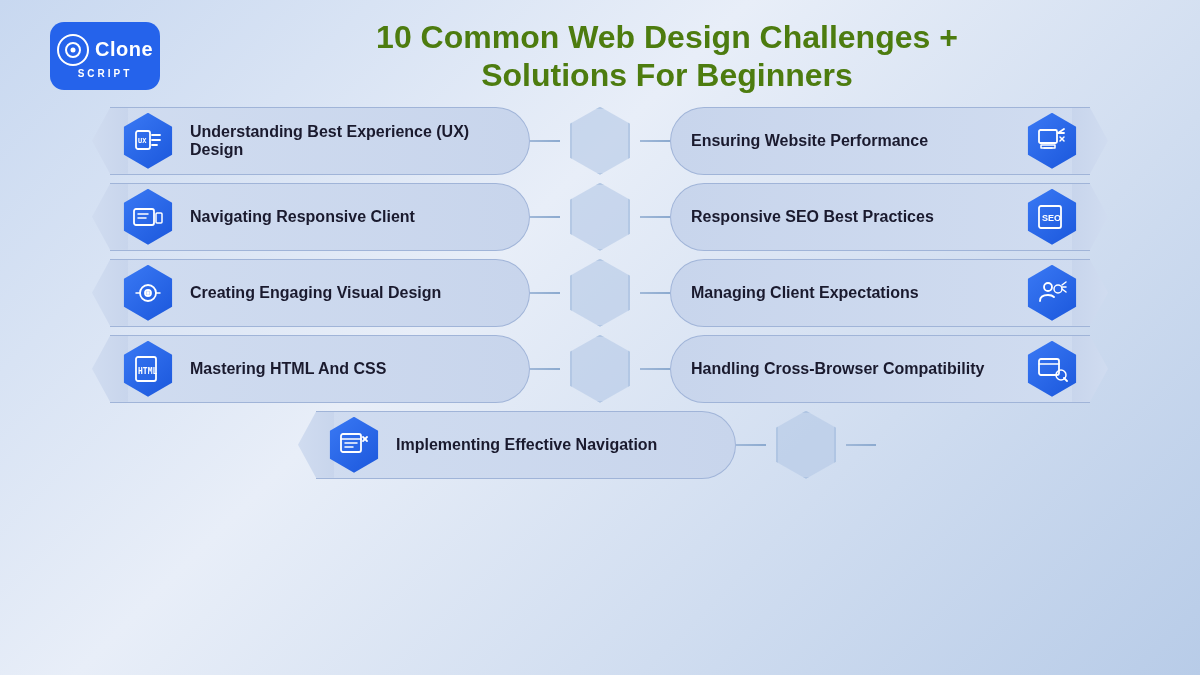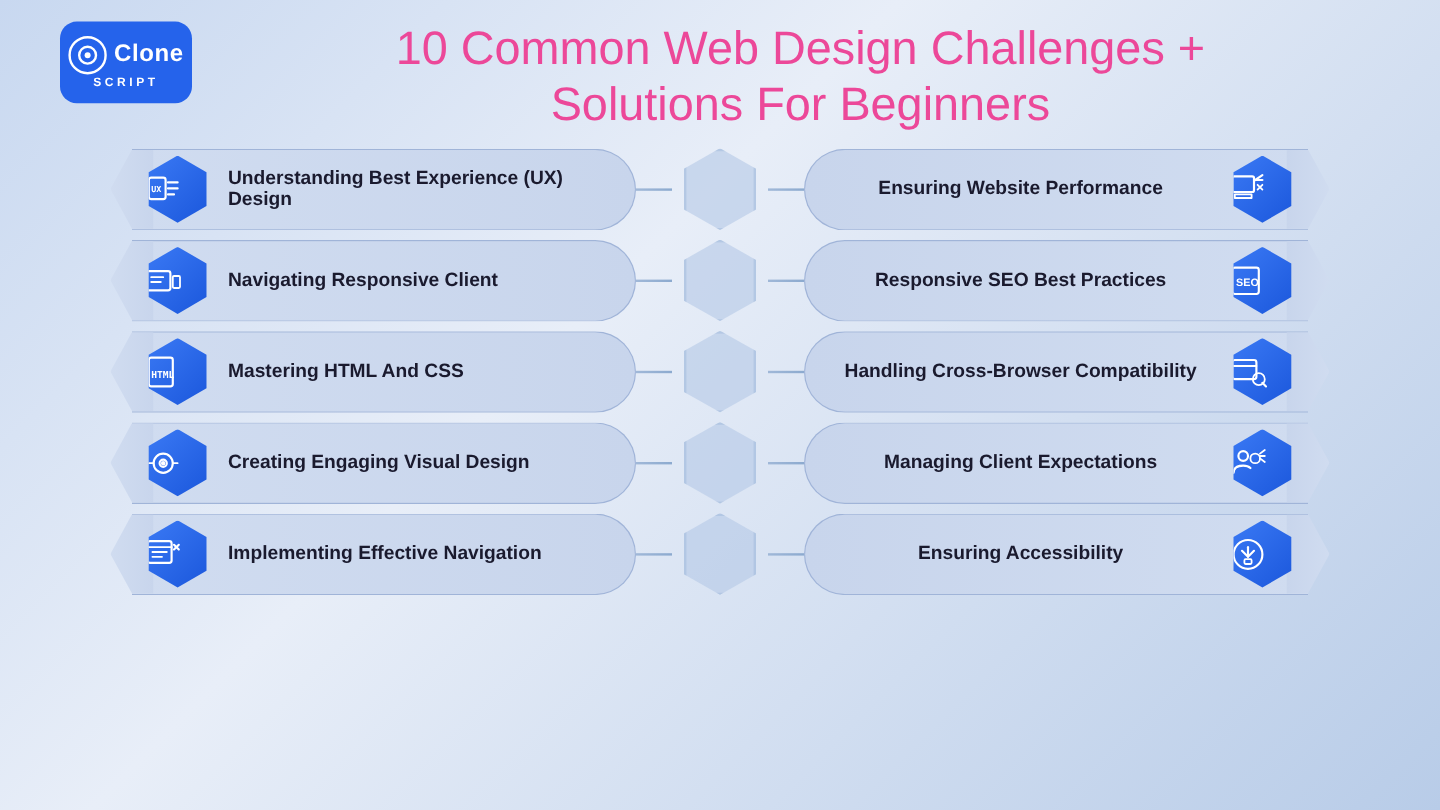--- a/index.html
+++ b/index.html
@@ -11,20 +11,21 @@
       font-family: 'Arial', sans-serif;
       background: linear-gradient(135deg, #c8d8f0 0%, #e8eef8 40%, #b8cce8 100%);
       display: flex;
       flex-direction: column;
       align-items: center;
     }
 
     
     .header {
       display: flex;
+      align-items: center;
       width: 100%;
       padding: 18px 50px 8px 50px;
       gap: 24px;
     }
 
     .logo {
       background: #2563eb;
       border-radius: 14px;
       width: 110px;
       height: 68px;
@@ -82,23 +83,23 @@
 
     .logo-text-script {
       color: white;
       font-size: 10px;
       letter-spacing: 3px;
       text-transform: uppercase;
       font-weight: 700;
     }
 
     .title {
-      font-size: 39px;
-      font-weight: 400;
-      color: #ec4899;
+      font-size: 32px;
+      font-weight: 700;
+      color: #4d7c0f;
       line-height: 1.2;
       text-align: center;
       flex: 1;
     }
 
     
     .content {
       width: 100%;
       padding: 0 40px;
       display: flex;
@@ -175,31 +176,32 @@
     }
 
     .item-text {
       font-size: 16px;
       font-weight: 600;
       color: #1a1a2e;
       flex: 1;
     }
 
     .item-right .item-text {
-      text-align: center;
+      text-align: left;
     }
 
     
     .icon-hex {
       width: 56px;
       height: 56px;
       background: linear-gradient(135deg, #3b7af5 0%, #1a56db 100%);
       clip-path: polygon(50% 0%, 93% 25%, 93% 75%, 50% 100%, 7% 75%, 7% 25%);
       display: flex;
       align-items: center;
+      justify-content: center;
       flex-shrink: 0;
       color: white;
       font-size: 20px;
       z-index: 2;
     }
 
     .big-hex {
       width: 60px;
       height: 68px;
       background: rgba(180, 200, 230, 0.6);
@@ -315,48 +317,20 @@
           <text x="6" y="20" style="font-size:9px;fill:white;stroke:none;font-weight:900;font-family:Arial;">SEO</text>
         </svg>
       </div>
     </div>
   </div>
 
   <div class="row">
     <div class="item-left">
       <div class="icon-hex">
         <svg class="icon-svg" viewBox="0 0 32 32">
-          <rect x="4" y="4" width="20" height="24" rx="2" fill="none" stroke="white" stroke-width="1.8"></rect>
-          <text x="6" y="21" style="font-size:8px;fill:white;stroke:none;font-weight:900;font-family:monospace;">HTML</text>
-        </svg>
-      </div>
-      <span class="item-text">Mastering HTML And CSS</span>
-    </div>
-    <div class="connector"></div>
-    <div style="width:80px; display:flex; flex-direction:column; align-items:center; justify-content:center; flex-shrink:0;">
-      <div class="big-hex"></div>
-    </div>
-    <div class="connector"></div>
-    <div class="item-right">
-      <span class="item-text">Handling Cross-Browser Compatibility</span>
-      <div class="icon-hex">
-        <svg class="icon-svg" viewBox="0 0 32 32">
-          <rect x="3" y="6" width="20" height="16" rx="2" fill="none" stroke="white" stroke-width="1.8"></rect>
-          <line x1="3" y1="11" x2="23" y2="11" stroke="white" stroke-width="1.5"></line>
-          <circle cx="25" cy="22" r="5" fill="none" stroke="white" stroke-width="1.5"></circle>
-          <line x1="28" y1="25" x2="31" y2="28" stroke="white" stroke-width="1.8"></line>
-        </svg>
-      </div>
-    </div>
-  </div>
-
-  <div class="row">
-    <div class="item-left">
-      <div class="icon-hex">
-        <svg class="icon-svg" viewBox="0 0 32 32">
           <circle cx="16" cy="16" r="8" fill="none" stroke="white" stroke-width="1.8"></circle>
           <circle cx="16" cy="16" r="3" fill="none" stroke="white" stroke-width="1.8"></circle>
           <circle cx="16" cy="16" r="1" fill="white"></circle>
           <line x1="4" y1="16" x2="8" y2="16" stroke="white" stroke-width="1.5"></line>
           <line x1="24" y1="16" x2="28" y2="16" stroke="white" stroke-width="1.5"></line>
         </svg>
       </div>
       <span class="item-text">Creating Engaging Visual Design</span>
     </div>
     <div class="connector"></div>
@@ -376,41 +350,58 @@
           <line x1="26" y1="12" x2="30" y2="15" stroke="white" stroke-width="1.5"></line>
         </svg>
       </div>
     </div>
   </div>
 
   <div class="row">
     <div class="item-left">
       <div class="icon-hex">
         <svg class="icon-svg" viewBox="0 0 32 32">
+          <rect x="4" y="4" width="20" height="24" rx="2" fill="none" stroke="white" stroke-width="1.8"></rect>
+          <text x="6" y="21" style="font-size:8px;fill:white;stroke:none;font-weight:900;font-family:monospace;">HTML</text>
+        </svg>
+      </div>
+      <span class="item-text">Mastering HTML And CSS</span>
+    </div>
+    <div class="connector"></div>
+    <div style="width:80px; display:flex; flex-direction:column; align-items:center; justify-content:center; flex-shrink:0;">
+      <div class="big-hex"></div>
+    </div>
+    <div class="connector"></div>
+    <div class="item-right">
+      <span class="item-text">Handling Cross-Browser Compatibility</span>
+      <div class="icon-hex">
+        <svg class="icon-svg" viewBox="0 0 32 32">
+          <rect x="3" y="6" width="20" height="16" rx="2" fill="none" stroke="white" stroke-width="1.8"></rect>
+          <line x1="3" y1="11" x2="23" y2="11" stroke="white" stroke-width="1.5"></line>
+          <circle cx="25" cy="22" r="5" fill="none" stroke="white" stroke-width="1.5"></circle>
+          <line x1="28" y1="25" x2="31" y2="28" stroke="white" stroke-width="1.8"></line>
+        </svg>
+      </div>
+    </div>
+  </div>
+
+  <div class="row">
+    <div class="item-left">
+      <div class="icon-hex">
+        <svg class="icon-svg" viewBox="0 0 32 32">
           <rect x="3" y="5" width="20" height="18" rx="2" fill="none" stroke="white" stroke-width="1.8"></rect>
           <line x1="3" y1="10" x2="23" y2="10" stroke="white" stroke-width="1.5"></line>
           <line x1="7" y1="14" x2="19" y2="14" stroke="white" stroke-width="1.5"></line>
           <line x1="7" y1="18" x2="15" y2="18" stroke="white" stroke-width="1.5"></line>
           <line x1="25" y1="8" x2="29" y2="12" stroke="white" stroke-width="1.8"></line>
           <line x1="25" y1="12" x2="29" y2="8" stroke="white" stroke-width="1.8"></line>
         </svg>
       </div>
       <span class="item-text">Implementing Effective Navigation</span>
     </div>
     <div class="connector"></div>
     <div style="width:80px; display:flex; flex-direction:column; align-items:center; justify-content:center; flex-shrink:0;">
       <div class="big-hex"></div>
     </div>
     <div class="connector"></div>
-    <div class="item-right">
-      <span class="item-text">Ensuring Accessibility</span>
-      <div class="icon-hex">
-        <svg class="icon-svg" viewBox="0 0 32 32">
-          <circle cx="16" cy="16" r="12" fill="none" stroke="white" stroke-width="1.8"></circle>
-          <path d="M11 13 L16 18 L21 13" fill="none" stroke="white" stroke-width="1.8"></path>
-          <line x1="16" y1="10" x2="16" y2="18" stroke="white" stroke-width="1.8"></line>
-          <rect x="13" y="20" width="6" height="4" rx="1" fill="none" stroke="white" stroke-width="1.5"></rect>
-        </svg>
-      </div>
-    </div>
   </div>
 
 </div>
 
 </body></html>

